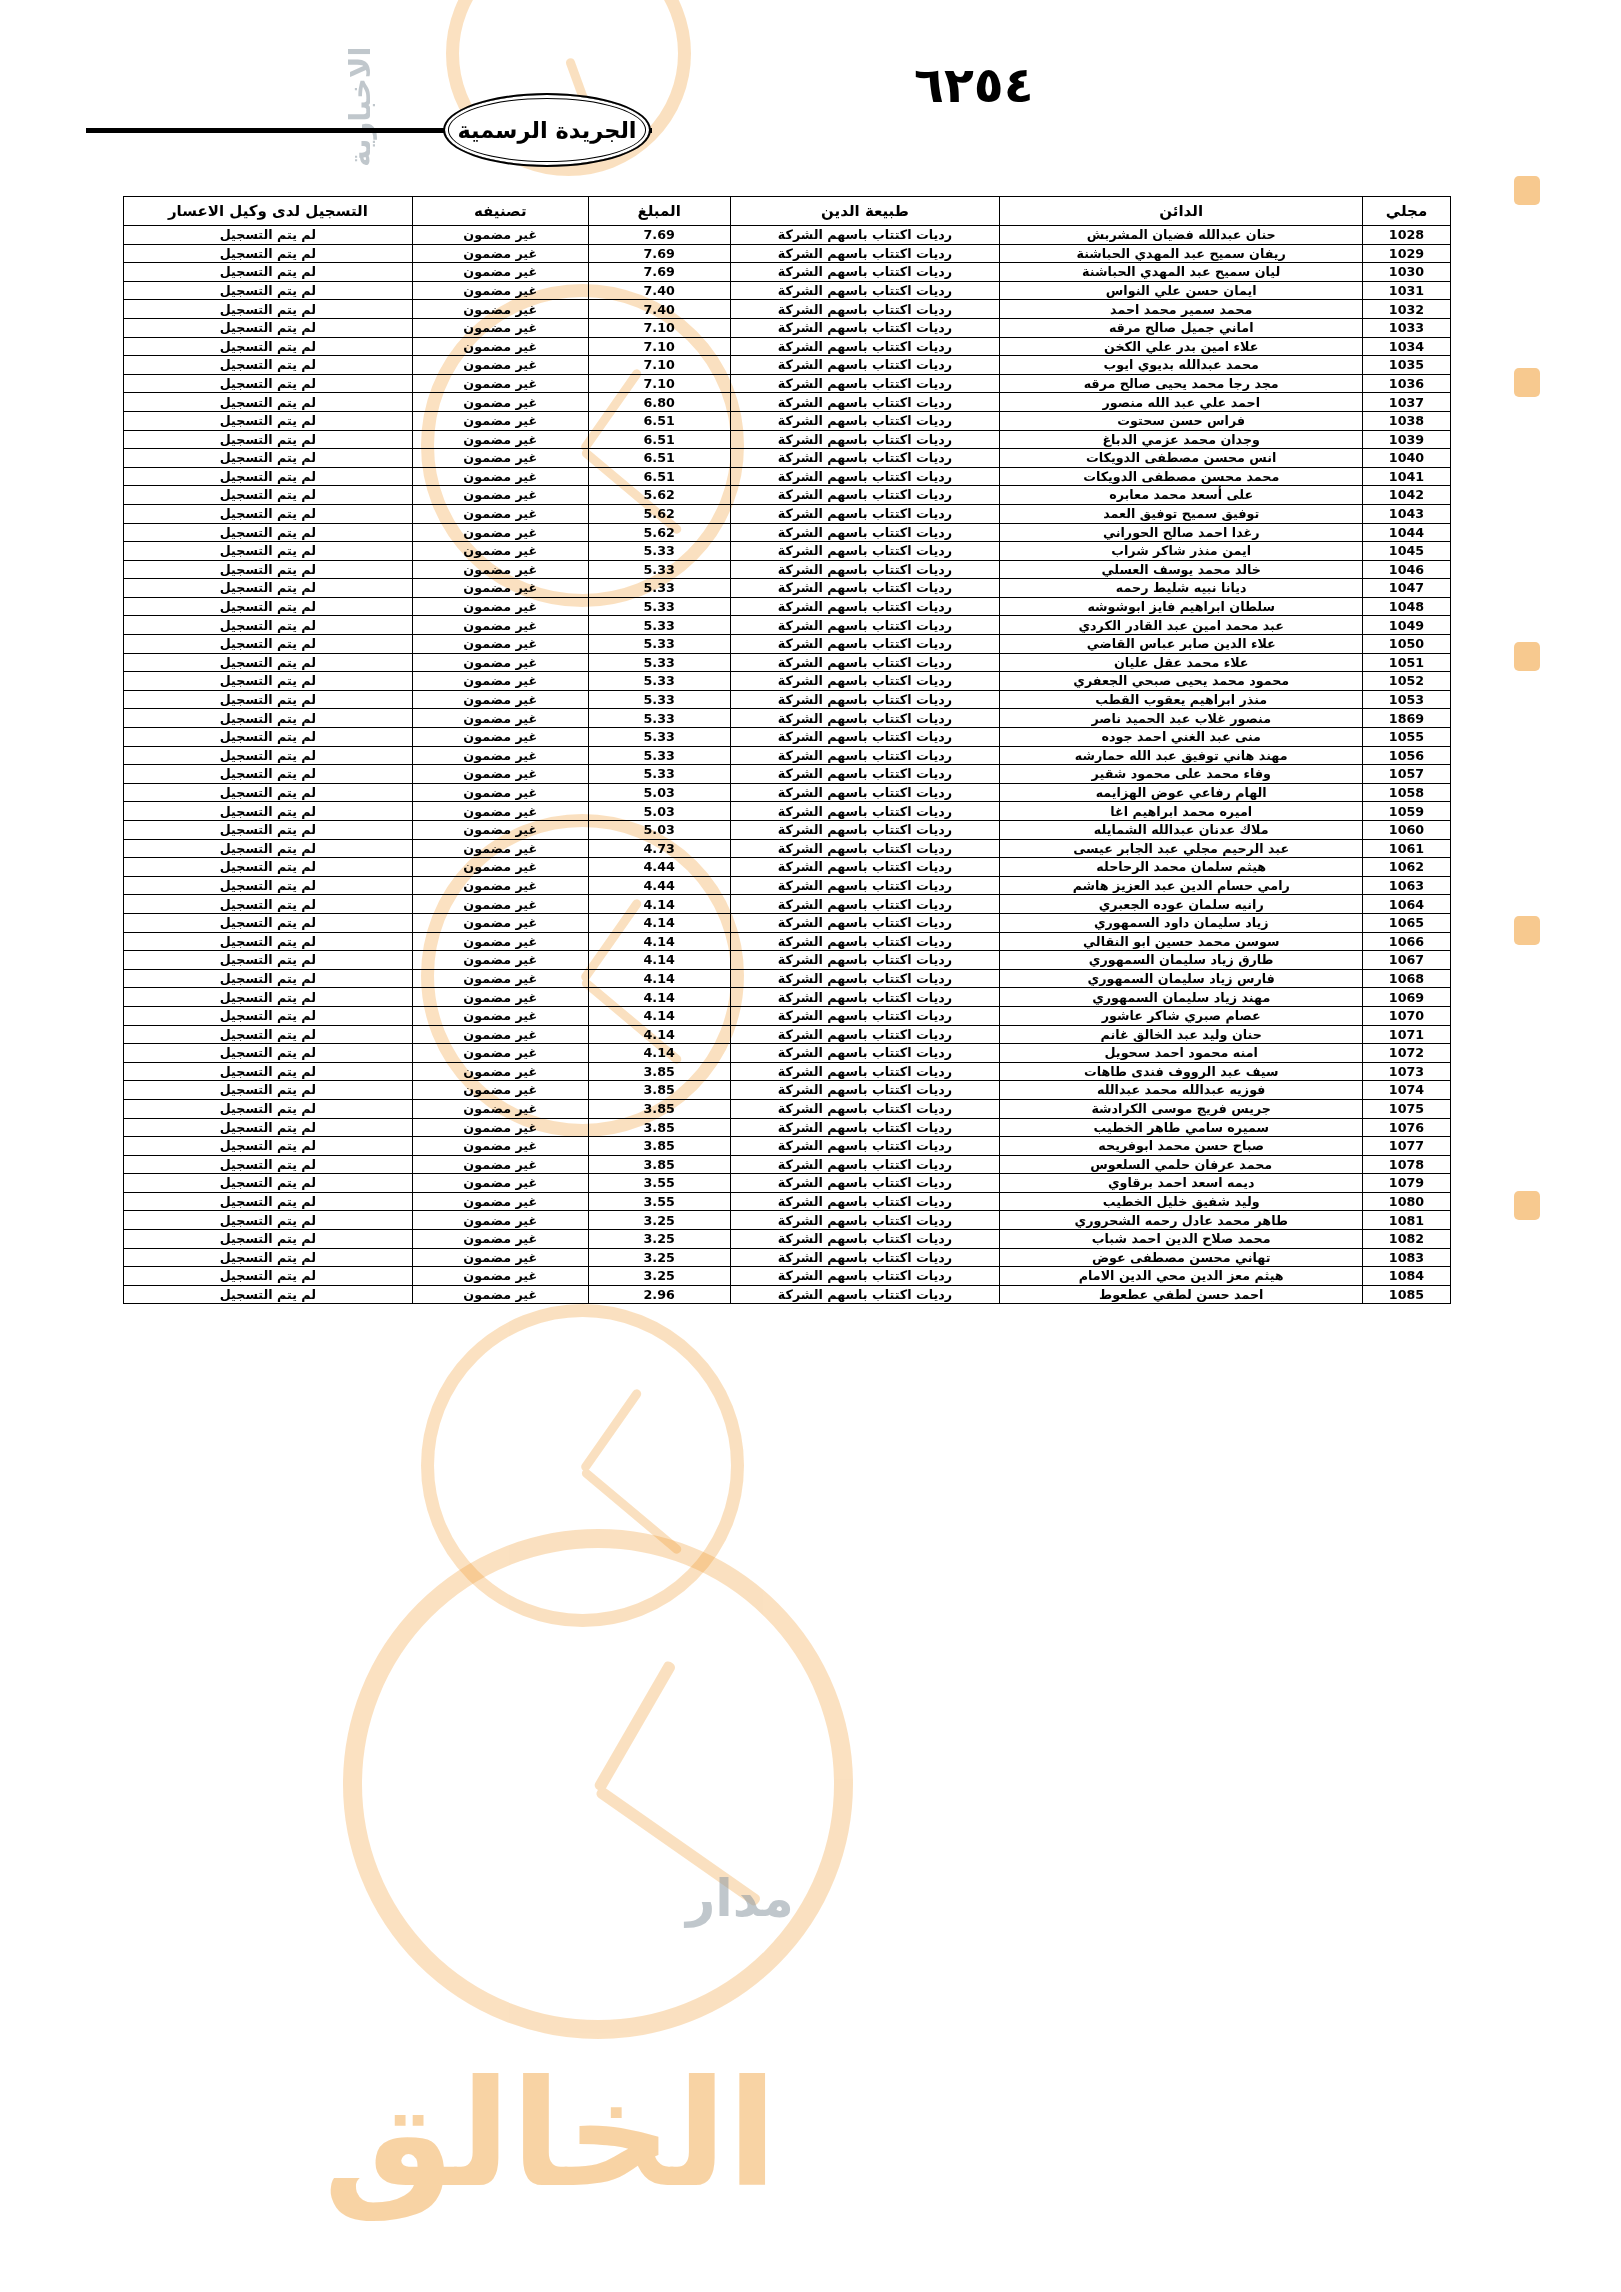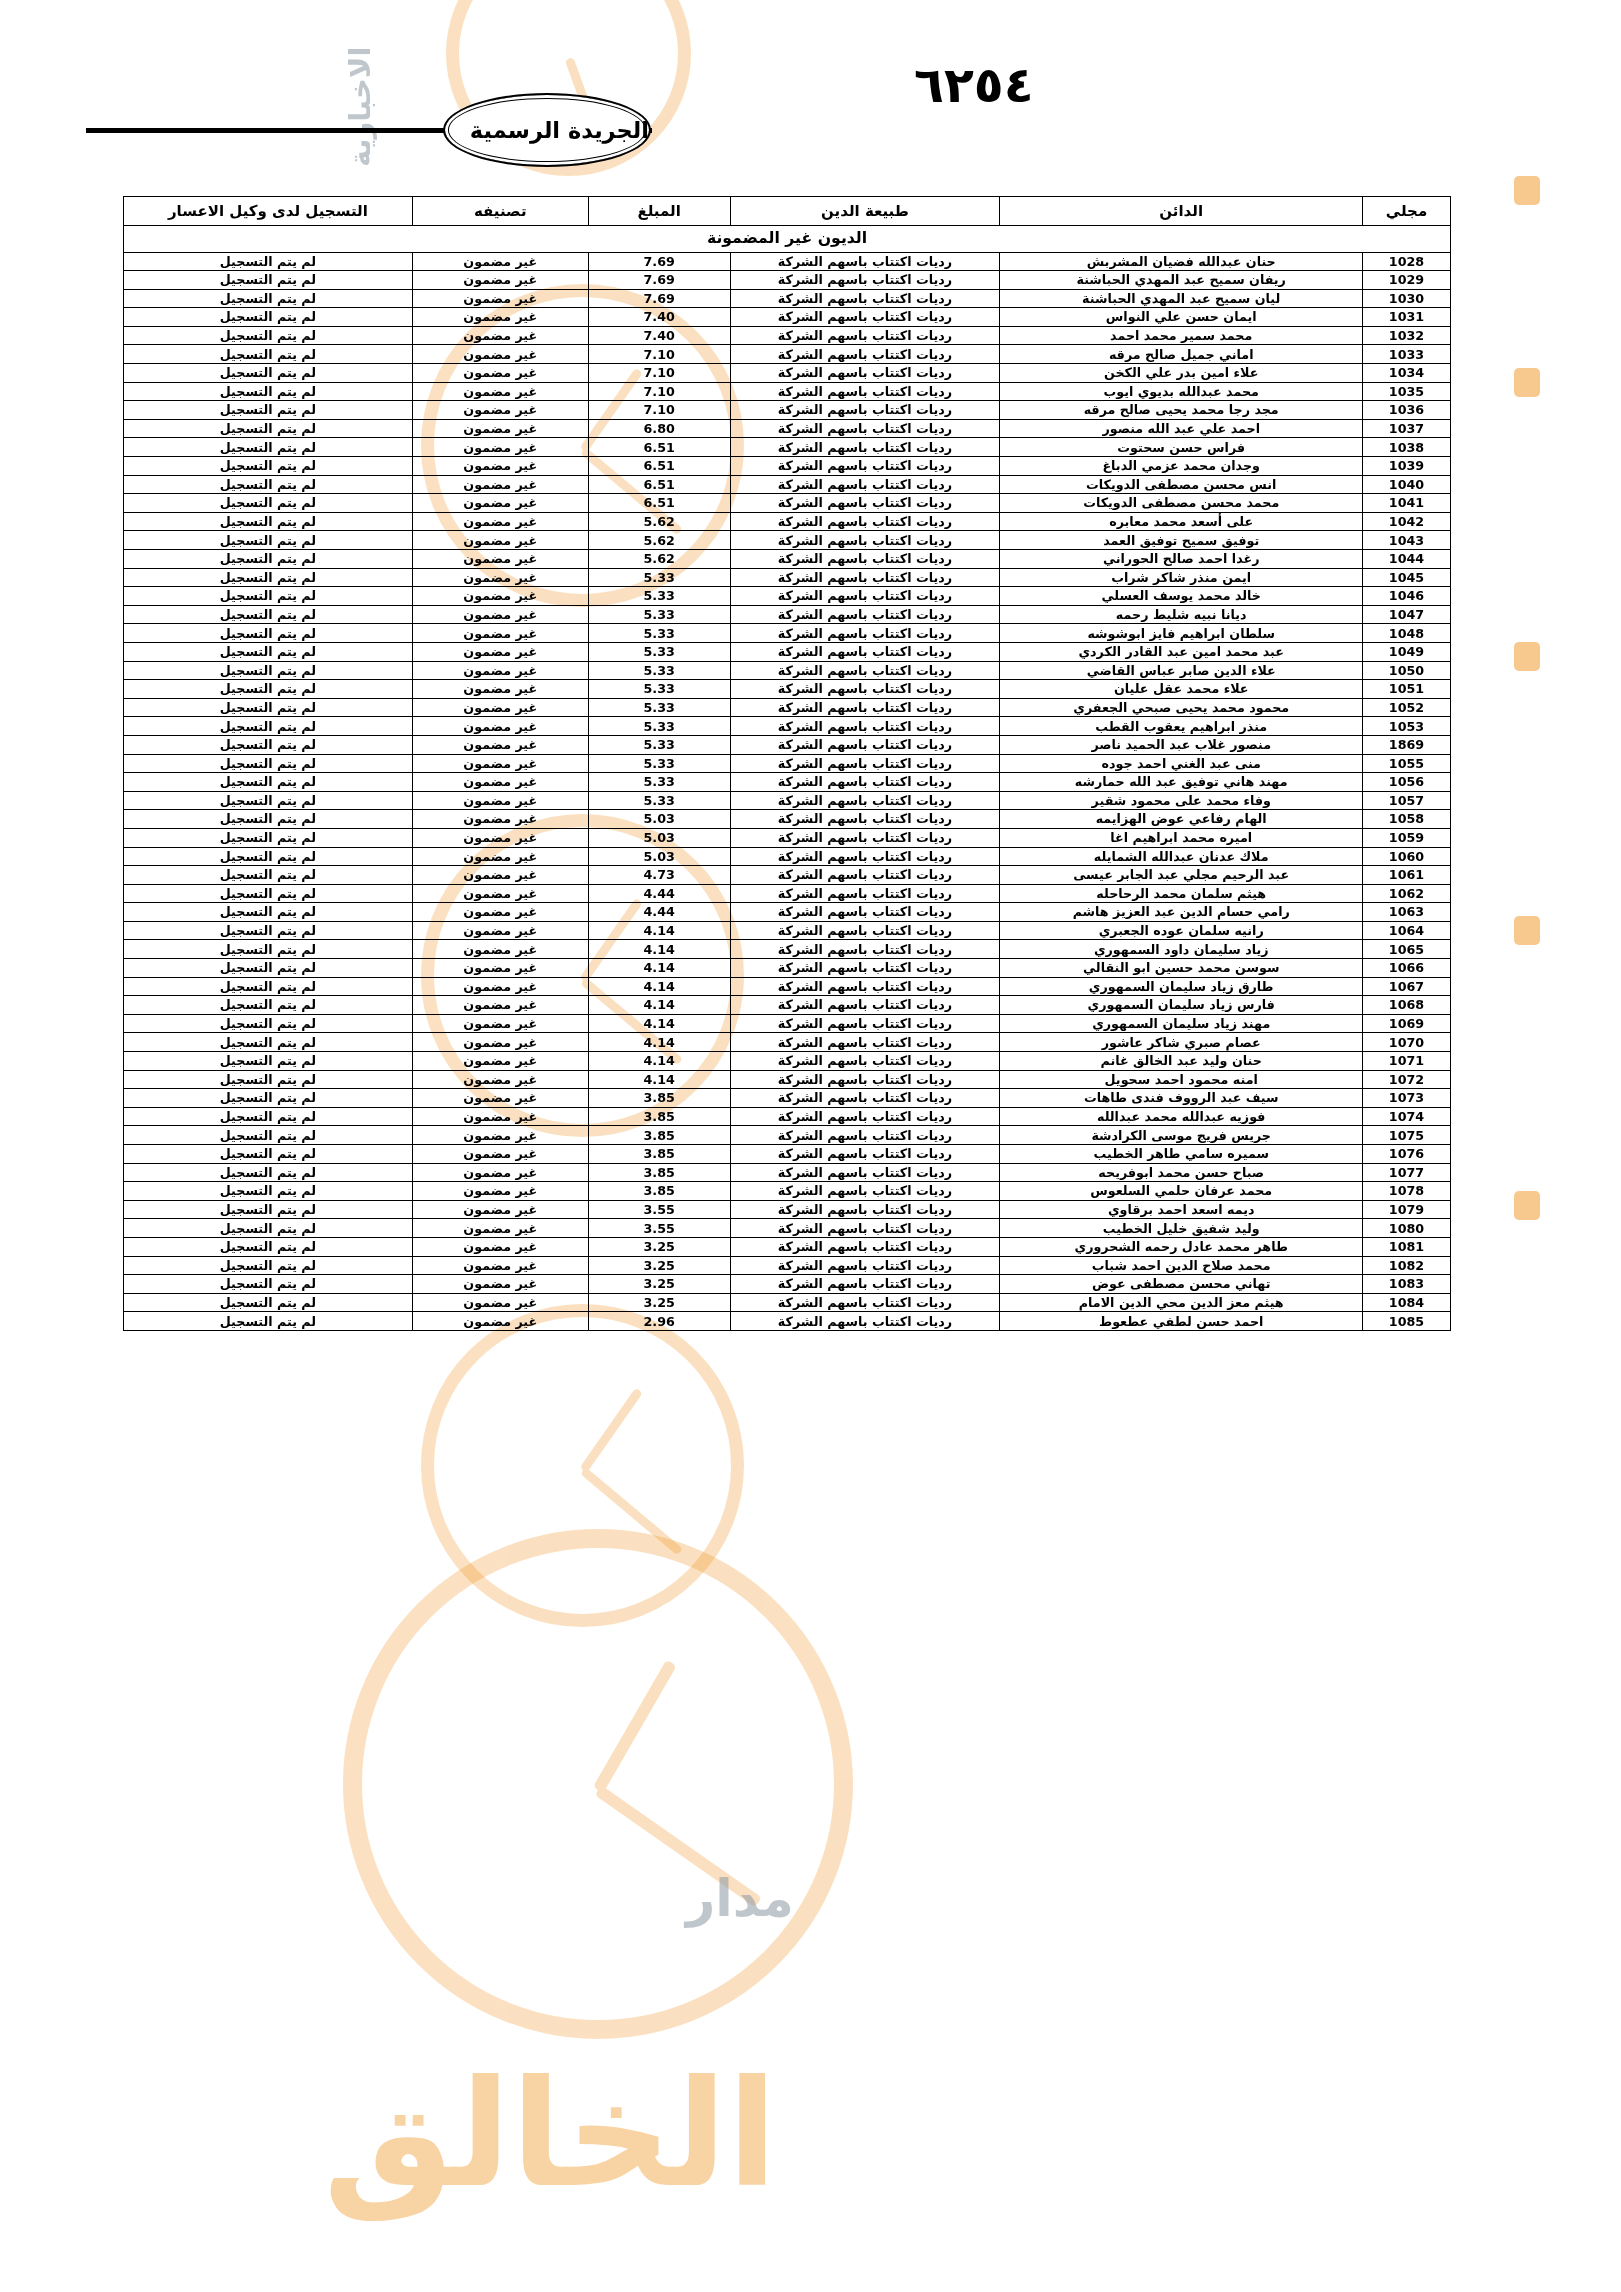--- a/index.html
+++ b/index.html
@@ -10,21 +10,21 @@
   }
 
   
   .header-rule {
     position:absolute; left:86px; top:128px; width:566px; height:4.9px;
     background:#000; z-index:2;
   }
   .masthead-ellipse {
     position:absolute; left:443px; top:93px; width:208px; height:74px;
     border:2.9px solid #000; border-radius:50%; background:#fff; z-index:3;
-    display:flex; align-items:center; justify-content:flex-start;
+    display:flex; align-items:center; justify-content:center;
     box-shadow: inset 0 0 0 2.9px #fff, inset 0 0 0 3.9px #000;
   }
   .masthead-ellipse span { font-size:22.5px; font-weight:bold; }
   .page-number {
     position:absolute; left:914px; top:57px; font-size:49px; font-weight:bold;
     z-index:3; letter-spacing:2px;
   }
 
   
   table.creditors {
@@ -108,23 +108,20 @@
   </colgroup>
   <thead>
     <tr>
       <th>مجلي</th>
       <th>الدائن</th>
       <th>طبيعة الدين</th>
       <th>المبلغ</th>
       <th>تصنيفه</th>
       <th>التسجيل لدى وكيل الاعسار</th>
     </tr>
-    <tr>
-      <td class="section-cell" colspan="6">الديون غير المضمونة</td>
-    </tr>
   </thead>
   <tbody>
       <tr>
         <td>1028</td>
         <td>حنان عبدالله فضيان المشربش</td>
         <td>رديات اكتتاب باسهم الشركة</td>
         <td>7.69</td>
         <td>غير مضمون</td>
         <td>لم يتم التسجيل</td>
       </tr>

